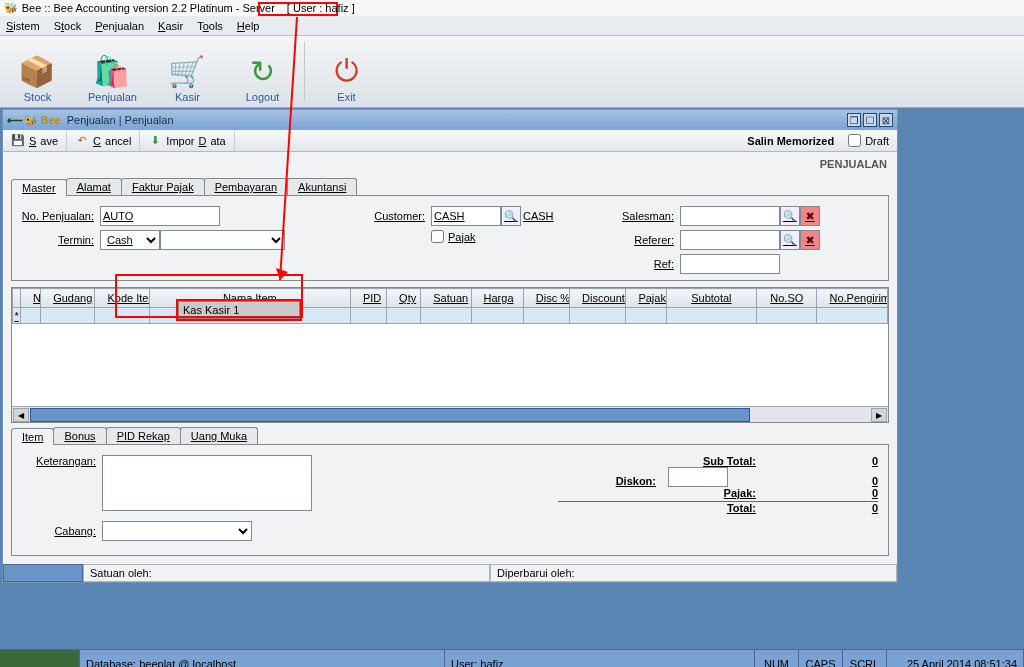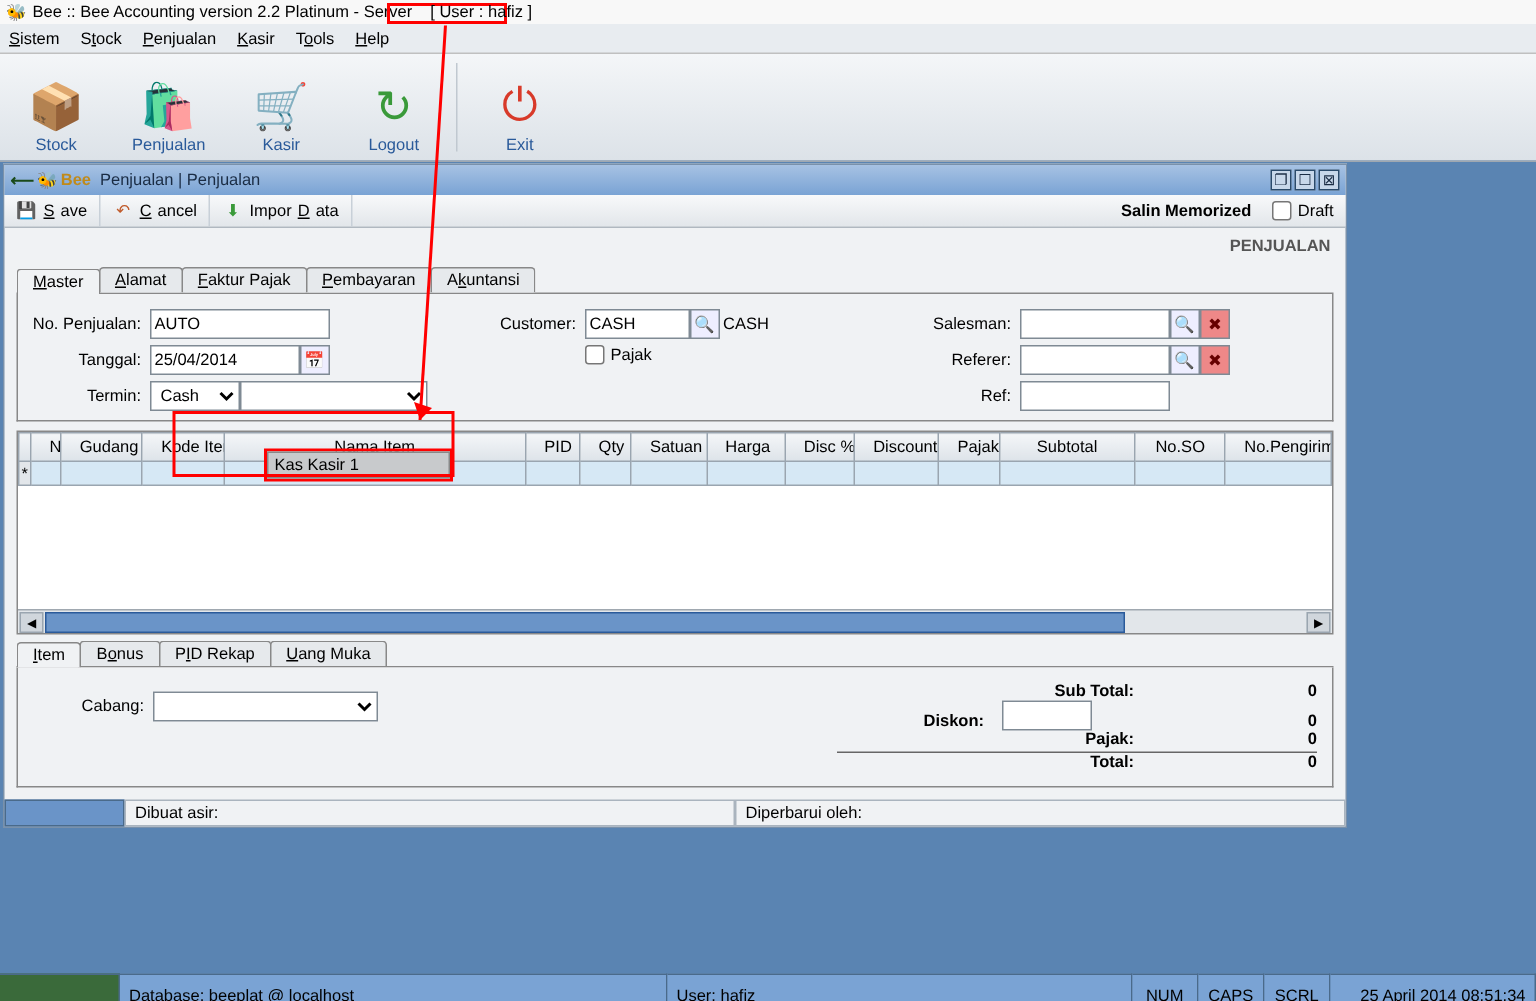--- a/index.html
+++ b/index.html
@@ -24,32 +24,32 @@
 .workarea { position: absolute; left: 2px; top: 109px; width: 896px; background: #f0f2f4; border: 1px solid #7a91aa; }
 .winhead { height: 20px; background: linear-gradient(#a7c2e3,#7aa3d4); display: flex; align-items: center; padding: 0 4px; color: #1a2c44; }
 .winctl { margin-left: auto; display: flex; gap: 2px; }
 .winctl div { width: 14px; height: 14px; border: 1px solid #2a4a6a; background: #c8d8ea; display:flex;align-items:center;justify-content:center; font-size:10px; }
 
 .formtoolbar { height: 22px; background: linear-gradient(#f8f9fa,#e2e6ea); border-bottom: 1px solid #b0b8c0; display:flex; align-items:center; }
 .tbtn { display:flex; align-items:center; gap:4px; padding: 0 8px; height:100%; border-right:1px solid #c8d0d8; cursor:default; }
 .tbtn .i { width:14px; height:14px; display:flex; align-items:center; justify-content:center; }
 
 .formlabel { text-align:right; padding: 6px 10px 0 0; font-weight:bold; color:#555; }
-.formbody { padding: 8px; }
+.formbody { padding: 8px; text-decoration: underline; }
 
 
 .tabs { display:flex; border-bottom:1px solid #888; }
 .tab { border:1px solid #888; border-bottom:none; border-radius:3px 3px 0 0; padding:2px 10px; margin-right:-1px; background:#e6e9ec; cursor:default; }
 .tab.active { background:#f0f2f4; position:relative; top:1px; }
 
 .tabpanel { border:1px solid #888; border-top:none; padding:10px 8px 2px; background:#f0f2f4; }
 
 .fieldrow { display:flex; align-items:center; margin-bottom:4px; }
 .flabel { text-align:right; width:80px; padding-right:6px; }
-.flabel2 { text-align:right; width:70px; padding-right:6px; }
+.flabel2 { text-align:right; width:70px; padding-right:6px;margin-left:41px; }
 input.txt, select.sel { height:20px; border:1px solid #7f8a94; background:#fff; padding:0 2px; font-size:11px; }
 .calbtn, .magbtn, .xbtn { width:20px; height:20px; border:1px solid #7f8a94; display:inline-flex; align-items:center; justify-content:center; cursor:default; }
 .xbtn { background:#e88; color:#600; }
 .magbtn { background:#eef; }
 .calbtn { background:#eef; }
 
 
 table.grid { width:100%; border-collapse:collapse; table-layout:fixed; }
 table.grid th { background:linear-gradient(#f4f6f8,#dde3e9); border:1px solid #9aa5b0; padding:3px 12px; font-weight:normal; overflow:hidden; white-space:nowrap; }
 table.grid td { border:1px solid #9aa5b0; background:#d6e8f5; height:16px; }
@@ -158,25 +158,20 @@
       <div class="tab">A<u>k</u>untansi</div>
     </div>
 
     <div class="tabpanel">
       <div style="display:flex;gap:20px">
 
         <div style="width:280px">
           <div class="fieldrow">
             <div class="flabel">No. Penjualan:</div>
             <input class="txt" style="width: 120px;" value="AUTO">
-          </div>
-          <div class="fieldrow">
-            <div class="flabel">Tanggal:</div>
-            <input class="txt" style="width: 100px;" value="25/04/2014">
-            <div class="calbtn">📅</div>
           </div>
           <div class="fieldrow">
             <div class="flabel">Termin:</div>
             <select class="sel" style="width:60px"><option>Cash</option></select>
             <select class="sel" style="width:125px"><option></option></select>
           </div>
         </div>
 
         <div style="width:260px">
           <div class="fieldrow">
@@ -283,20 +278,24 @@
 
     <div class="tabs">
       <div class="tab active"><u>I</u>tem</div>
       <div class="tab">B<u>o</u>nus</div>
       <div class="tab">P<u>I</u>D Rekap</div>
       <div class="tab"><u>U</u>ang Muka</div>
     </div>
 
     <div class="tabpanel" style="display:flex;gap:20px;padding:10px">
       <div style="width:360px">
+        <div class="fieldrow" style="align-items:flex-start">
+          <div class="flabel">Keterangan:</div>
+          <textarea style="width: 210px; height: 56px; border: 1px solid rgb(127, 138, 148); resize: none;"></textarea>
+        </div>
         <div style="height:6px"></div>
         <div class="fieldrow">
           <div class="flabel">Cabang:</div>
           <select class="sel" style="width:150px"><option></option></select>
         </div>
       </div>
       <div style="flex:1"></div>
       <div style="width:320px">
         <div class="totrow">
             <div class="tl">Sub Total:</div>
@@ -314,21 +313,21 @@
         <div class="totrow">
             <div class="tl">Total:</div>
             <div class="tv">0</div>
           </div>
       </div>
     </div>
   </div>
 
   <div style="display:flex;height:18px">
     <div style="width:80px;background:#6a94c8;border:1px solid #4a6a8a"></div>
-    <div style="flex:1;border:1px solid #aab4be;padding:2px 6px">Dibuat asir:</div>
+    <div style="flex:1;border:1px solid #aab4be;padding:2px 6px">Satuan oleh:</div>
     <div style="flex:1;border:1px solid #aab4be;padding:2px 6px">Diperbarui oleh:</div>
   </div>
 </div>
 
 <div class="dd-open">
   <div class="dd-row">Kas Kasir 1</div>
 </div>
 
 <div class="redbox" style="left:258px;top:2px;width:80px;height:14px"></div>
 <div class="redbox" style="left:115px;top:274px;width:188px;height:44px"></div>

